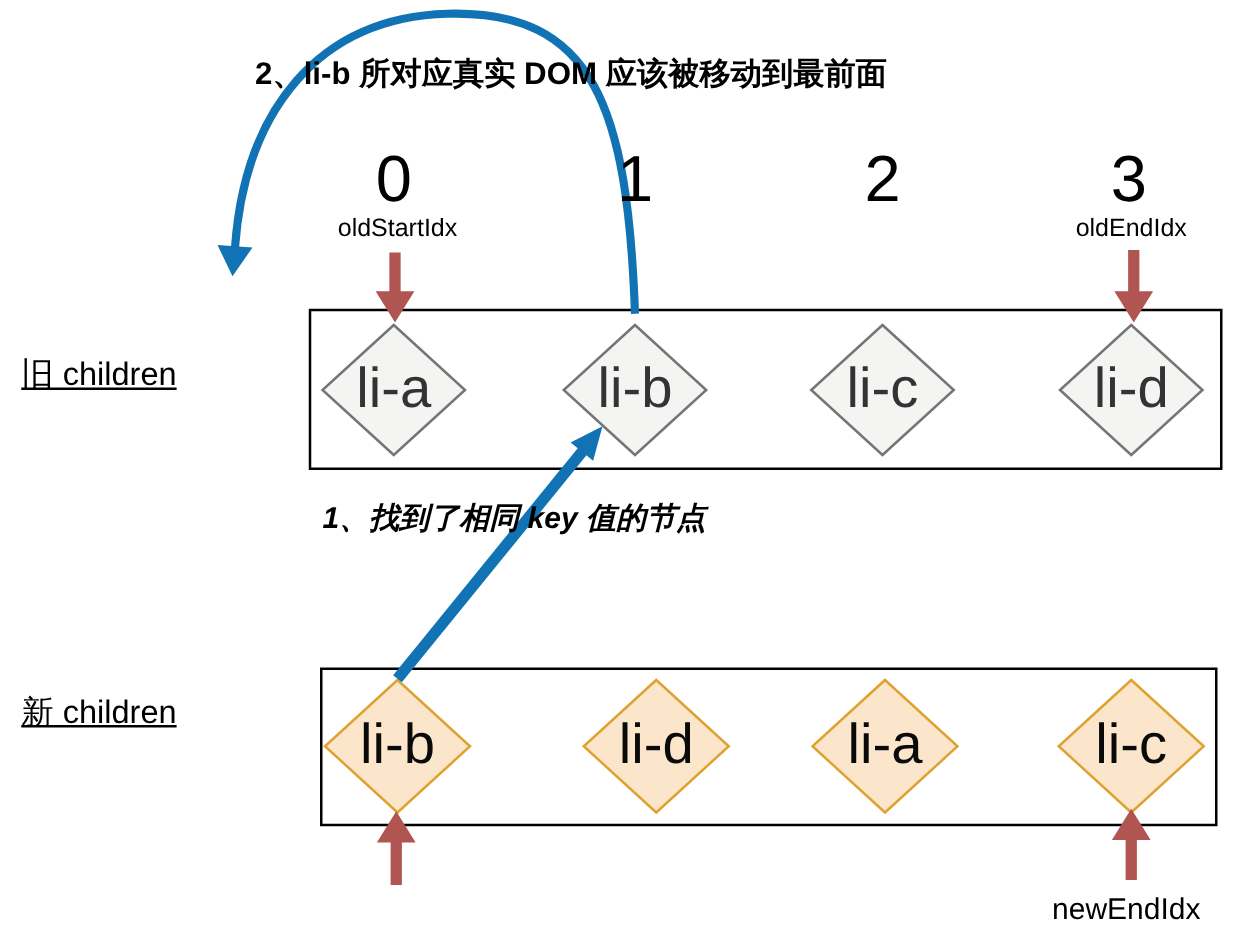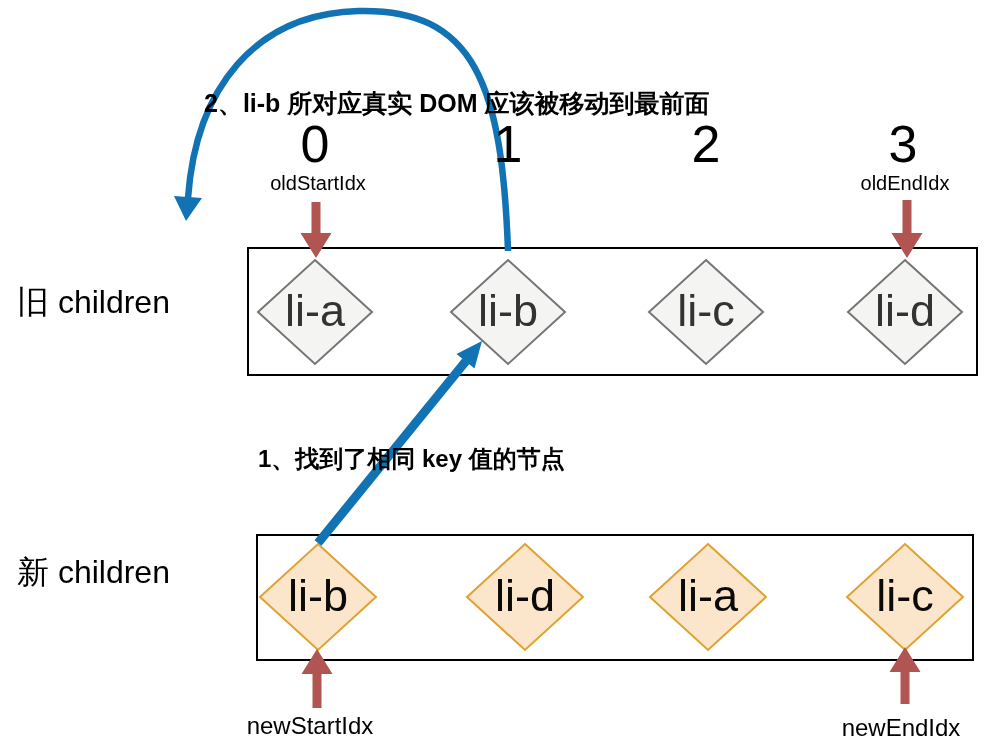--- a/index.html
+++ b/index.html
@@ -5,26 +5,26 @@
   html,body{margin:0;padding:0;background:#fff;}
   .canvas{
     position:relative;
     width:996px;height:750px;
     background:#fff;
     font-family:"Liberation Sans","DejaVu Sans",sans-serif;
     overflow:hidden;
   }
   .canvas svg{position:absolute;left:0;top:0;}
   .label{position:absolute;color:#000;white-space:nowrap;line-height:1;}
-  .annotation{font-weight:bold;font-size:25px;margin-top:44px;}
+  .annotation{font-weight:bold;font-size:25px;}
   .index-num{font-size:52px;font-weight:500;width:60px;text-align:center;}
   .pointer-label{font-weight:normal;text-align:center;width:220px;}
   .pointer-label.old{font-size:20px;}
   .pointer-label.new{font-size:24px;}
-  .row-label{font-size:32px;font-weight:400;}
+  .row-label{font-size:26px;font-weight:400;text-decoration:underline;}
   .node-label{
     position:absolute;transform:translate(-50%,-54%);
     font-size:45px;line-height:1;white-space:nowrap;
   }
   .node-label.old{color:#333;}
   .node-label.new{color:#0a0a0a;}
   .list-box{fill:#ffffff;stroke:#000;stroke-width:2;}
   .old-diamond{fill:var(--old-node-fill,#f4f4f3);stroke:var(--old-node-border,#757575);stroke-width:2;}
   .new-diamond{fill:var(--new-node-fill,#fce6cb);stroke:var(--new-node-border,#dfa231);stroke-width:2;}
   .blue-line{stroke:var(--arrow-blue,#1173b4);fill:none;}
@@ -62,30 +62,29 @@
       <polygon class="blue-head" points="186,221 202,198 174,196"></polygon>
     </g>
 
     <g>
       <line class="blue-line" stroke-width="9" x1="318" y1="543" x2="466" y2="361"></line>
       <polygon class="blue-head" points="482,341 474.5,368.5 456.5,354"></polygon>
     </g>
   </svg>
 
   <div class="label annotation" style="left:204px;top:47px;">2、li-b 所对应真实 DOM 应该被移动到最前面</div>
-  <div class="label annotation" style="left:258px;top:403px;font-size:24px;">1、找到了相同 key 值的节点</div>
+  <div class="label annotation" style="left:258px;top:403px;font-size:24px;font-style:italic;">1、找到了相同 key 值的节点</div>
 
   <div class="label index-num" style="left:285px;top:118px;">0</div>
   <div class="label index-num" style="left:478px;top:118px;">1</div>
   <div class="label index-num" style="left:676px;top:118px;">2</div>
   <div class="label index-num" style="left:873px;top:118px;">3</div>
 
   <div class="label pointer-label old" style="left:208px;top:173px;">oldStartIdx</div>
   <div class="label pointer-label old" style="left:795px;top:173px;">oldEndIdx</div>
-  <div class="label pointer-label new" style="left:200px;top:714px;">newStartIdx</div>
   <div class="label pointer-label new" style="left:791px;top:716px;">newEndIdx</div>
 
   <div class="label row-label" style="left:17px;top:286px;">旧 children</div>
   <div class="label row-label" style="left:17px;top:556px;">新 children</div>
 
   <div class="node-label old" style="left:315px;top:312px;">li-a</div>
   <div class="node-label old" style="left:508px;top:312px;">li-b</div>
   <div class="node-label old" style="left:706px;top:312px;">li-c</div>
   <div class="node-label old" style="left:905px;top:312px;">li-d</div>
 

